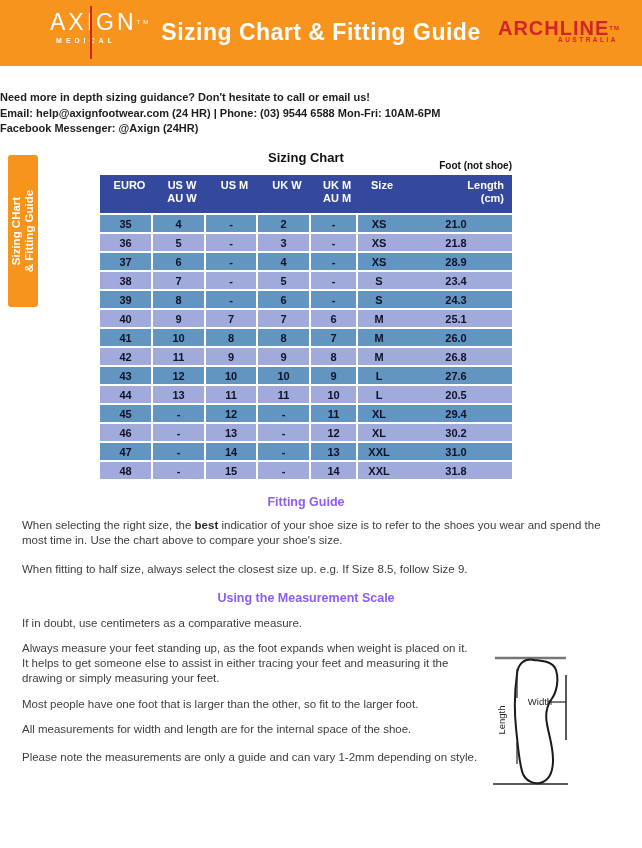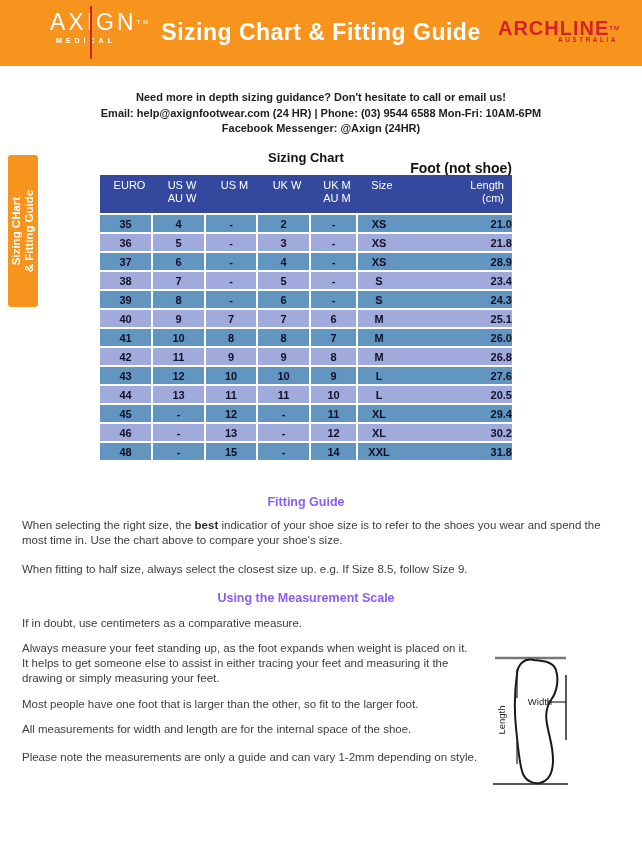--- a/index.html
+++ b/index.html
@@ -17,43 +17,43 @@
   .axign-line { position:absolute; left:90px; top:6px; width:2px; height:53px;
     background:var(--brand-red,#D2232A); }
   .header-title { position:absolute; left:0; width:642px; top:19px; text-align:center;
     color:#fff; font-size:23px; font-weight:bold; letter-spacing:0.5px; }
   .archline { position:absolute; right:22px; top:17px; text-align:right;
     color:var(--brand-red,#D2232A); }
   .archline-name { font-size:20px; font-weight:bold; letter-spacing:1px; line-height:22px; }
   .archline-tm { font-size:6px; vertical-align:top; }
   .archline-sub { font-size:6.5px; letter-spacing:2.5px; font-weight:bold; margin-top:-3px; margin-right:2px; }
   
-  .contact { position:absolute; left:0; width:642px; top:90px; text-align:center;
+  .contact { position:absolute; left:0; width:642px; top:90px; 
     color:#1d1d1f; font-weight:bold; font-size:11px; line-height:15.5px; }
   
   .side-tab { position:absolute; left:8px; top:155px; width:30px; height:152px;
     background:var(--brand-orange,#F7941E); border-radius:3px; }
   .side-tab-text { position:absolute; left:50%; top:50%; width:150px;
     transform:translate(-50%,-50%) rotate(-90deg); text-align:center;
     color:#fff; font-weight:bold; font-size:11.5px; line-height:13px; white-space:nowrap; }
   
   .chart-title { position:absolute; left:100px; top:150px; width:412px; text-align:center;
     color:#111; font-weight:bold; font-size:13px; }
   .foot-note { position:absolute; left:312px; top:160px; width:200px; text-align:right;
-    color:#111; font-weight:bold; font-size:14px; }
+    color:#111; font-weight:bold; font-size:10px; }
   table.size-table { position:absolute; left:100px; top:175px; width:412px;
     border-collapse:collapse; table-layout:fixed; }
   table.size-table th { background:var(--header-blue,#34499E); color:#fff; font-size:11px;
-    font-weight:normal; height:34px; vertical-align:top; padding:4px 0 0 7px; line-height:13px;
+    font-weight:bold; height:34px; vertical-align:top; padding:4px 0 0 7px; line-height:13px;
     text-align:center; border-bottom:2px solid #fff; }
   table.size-table th:last-child { text-align:right; padding-right:8px; }
   table.size-table td { height:17px; font-size:11px; font-weight:bold; color:#101028;
     text-align:center; border-bottom:2px solid #fff; padding:0; }
   table.size-table td:nth-child(-n+5) { border-right:2px solid #fff; }
-  table.size-table td:last-child { text-align:right; padding-right:0; }
+  table.size-table td:last-child { padding-right:0; }
   table.size-table tbody tr:nth-child(odd)  td { background:var(--row-teal,#6296C0); }
   table.size-table tbody tr:nth-child(even) td { background:var(--row-lavender,#A1ABDB); }
   
   .sec-title { position:absolute; left:0; width:612px; text-align:center;
     color:#8b5cf6; font-weight:bold; font-size:12.5px; }
   .body-text { position:absolute; left:22px; color:#3d3d3d; font-size:11.5px; line-height:15px; }
   .body-text b { color:#2a2a2a; }
   
   .foot-diagram { position:absolute; left:486px; top:646px; }
   .foot-diagram text { font-family:"Liberation Sans","DejaVu Sans",sans-serif;
@@ -232,20 +232,29 @@
           <td>29.4</td>
         </tr>
         <tr>
           <td>46</td>
           <td>-</td>
           <td>13</td>
           <td>-</td>
           <td>12</td>
           <td>XL</td>
           <td>30.2</td>
+        </tr>
+        <tr>
+          <td>47</td>
+          <td>-</td>
+          <td>14</td>
+          <td>-</td>
+          <td>13</td>
+          <td>XXL</td>
+          <td>31.0</td>
         </tr>
         <tr>
           <td>48</td>
           <td>-</td>
           <td>15</td>
           <td>-</td>
           <td>14</td>
           <td>XXL</td>
           <td>31.8</td>
         </tr>

